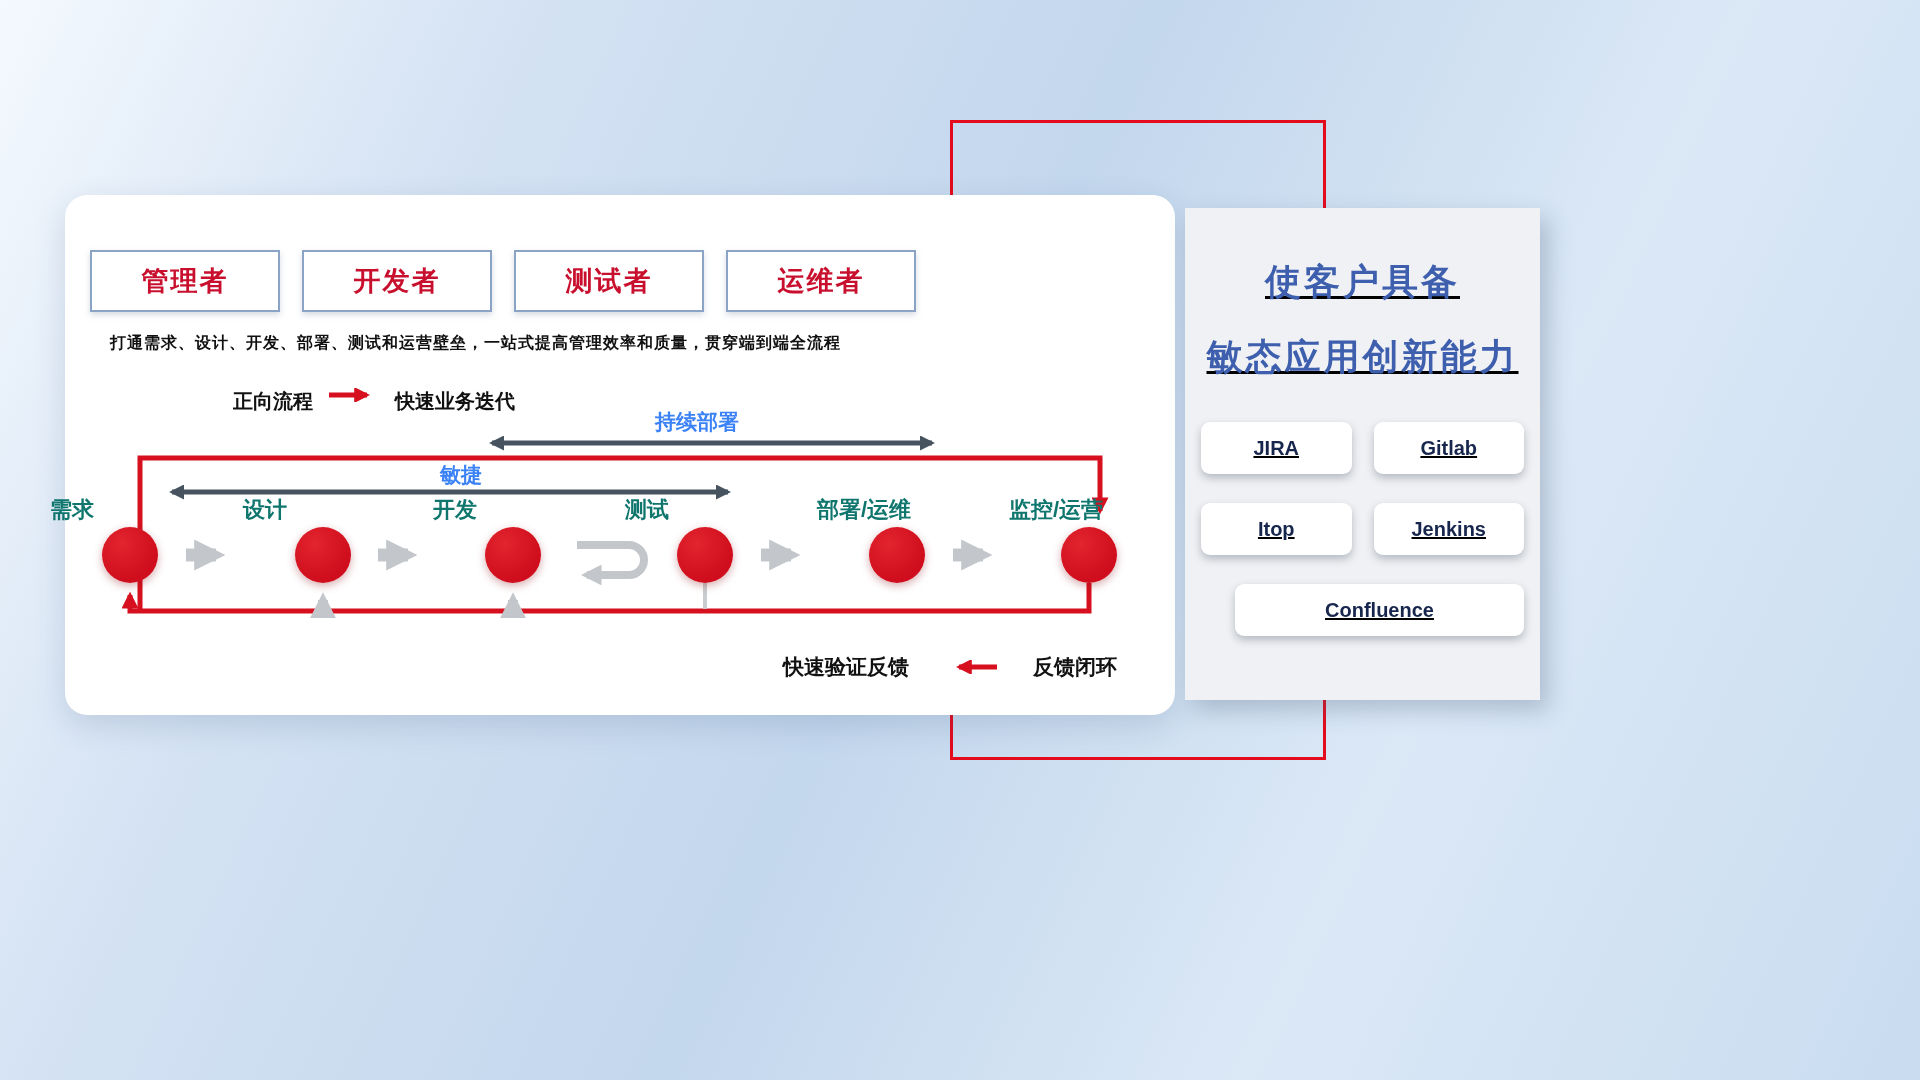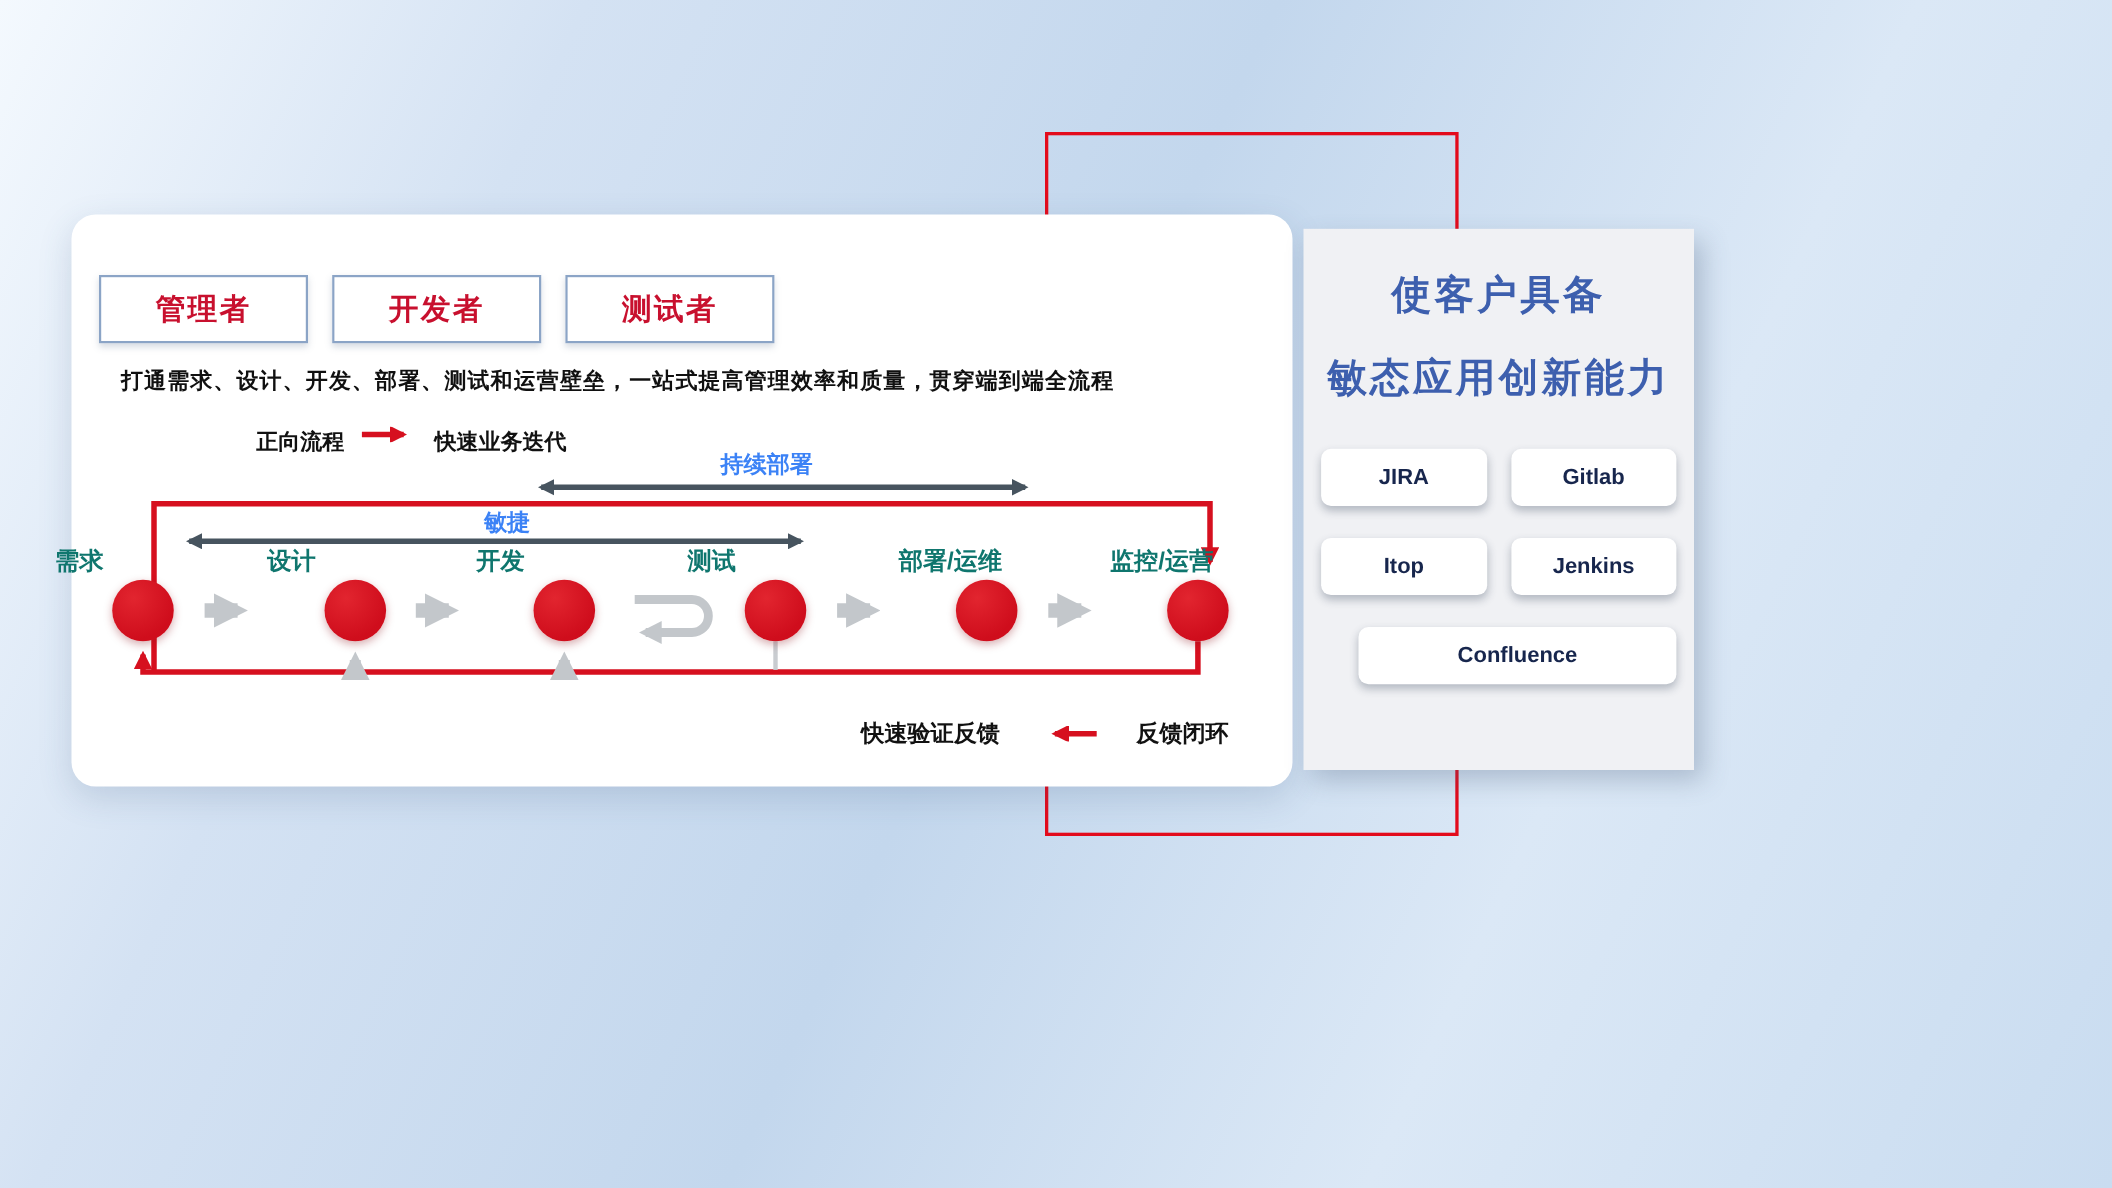--- a/index.html
+++ b/index.html
@@ -26,21 +26,21 @@
   .roles-row { position: absolute; left: 25px; top: 55px; display: flex; gap: 22px; }
   .role-box {
     width: 190px; height: 62px; background: #fff;
     border: 2px solid #8ba4c6; box-shadow: 0 3px 6px rgba(90,110,140,.25);
     display: flex; align-items: center; justify-content: center;
     color: #c8102e; font-weight: bold; font-size: 27px; letter-spacing: 2px; text-align: right;
   }
 
   .description {
     position: absolute; left: 45px; top: 138px; width: 1060px;
-    font-size: 20px; font-weight: bold; color: #101010; letter-spacing: 1px;
+    font-size: 16px; font-weight: bold; color: #101010; letter-spacing: 1px;
   }
 
   .legend-forward {
     position: absolute; left: 168px; top: 193px;
     display: flex; gap: 14px;
     font-size: 20px; font-weight: bold; color: #111;
   }
   .legend-feedback {
     position: absolute; left: 718px; top: 458px;
     display: flex; align-items: center; gap: 34px;
@@ -61,21 +61,22 @@
     position: absolute; top: 332px; width: 56px; height: 56px; border-radius: 50%;
     background: radial-gradient(circle at 35% 30%, #e2252f, #cf0d1c 70%);
     box-shadow: 0 3px 8px rgba(140,20,30,.35);
   }
 
   
   .panel {
     position: absolute; left: 1185px; top: 208px; width: 355px; height: 492px;
     background: #f0f1f4; z-index: 3;
     box-shadow: 8px 10px 22px rgba(70,90,120,.30);
-    padding: 2px 16px;
+    padding: 16px 16px;
+    text-decoration: underline;
   }
   .panel-title { text-align: center; color: #3d5fae; font-weight: bold; letter-spacing: 3px; }
   .panel-title.line1 { font-size: 36px; margin-top: 34px; }
   .panel-title.line2 { font-size: 36px; margin-top: 26px; }
   .tools-grid {
     margin-top: 40px; display: grid; grid-template-columns: 1fr 1fr;
     column-gap: 22px; row-gap: 29px;
   }
   .tool-chip {
     height: 52px; background: #ffffff; border: none; border-radius: 9px;
@@ -90,20 +91,21 @@
 <body>
 
 <div class="red-frame"></div>
 
 <div class="card">
 
   <div class="roles-row">
     <div class="role-box">管理者</div>
     <div class="role-box">开发者</div>
     <div class="role-box">测试者</div>
+    <div class="role-box">运维者</div>
   </div>
 
   <div class="description">打通需求、设计、开发、部署、测试和运营壁垒，一站式提高管理效率和质量，贯穿端到端全流程</div>
 
   <div class="legend-forward">
     <span>正向流程</span>
     <svg width="54" height="14">
       <defs>
         <marker id="mRedA" viewBox="0 0 10 10" refX="8" refY="5" markerWidth="3.2" markerHeight="3.2" orient="auto">
           <path d="M0,0 L10,5 L0,10 z" fill="#d6101f"></path>

